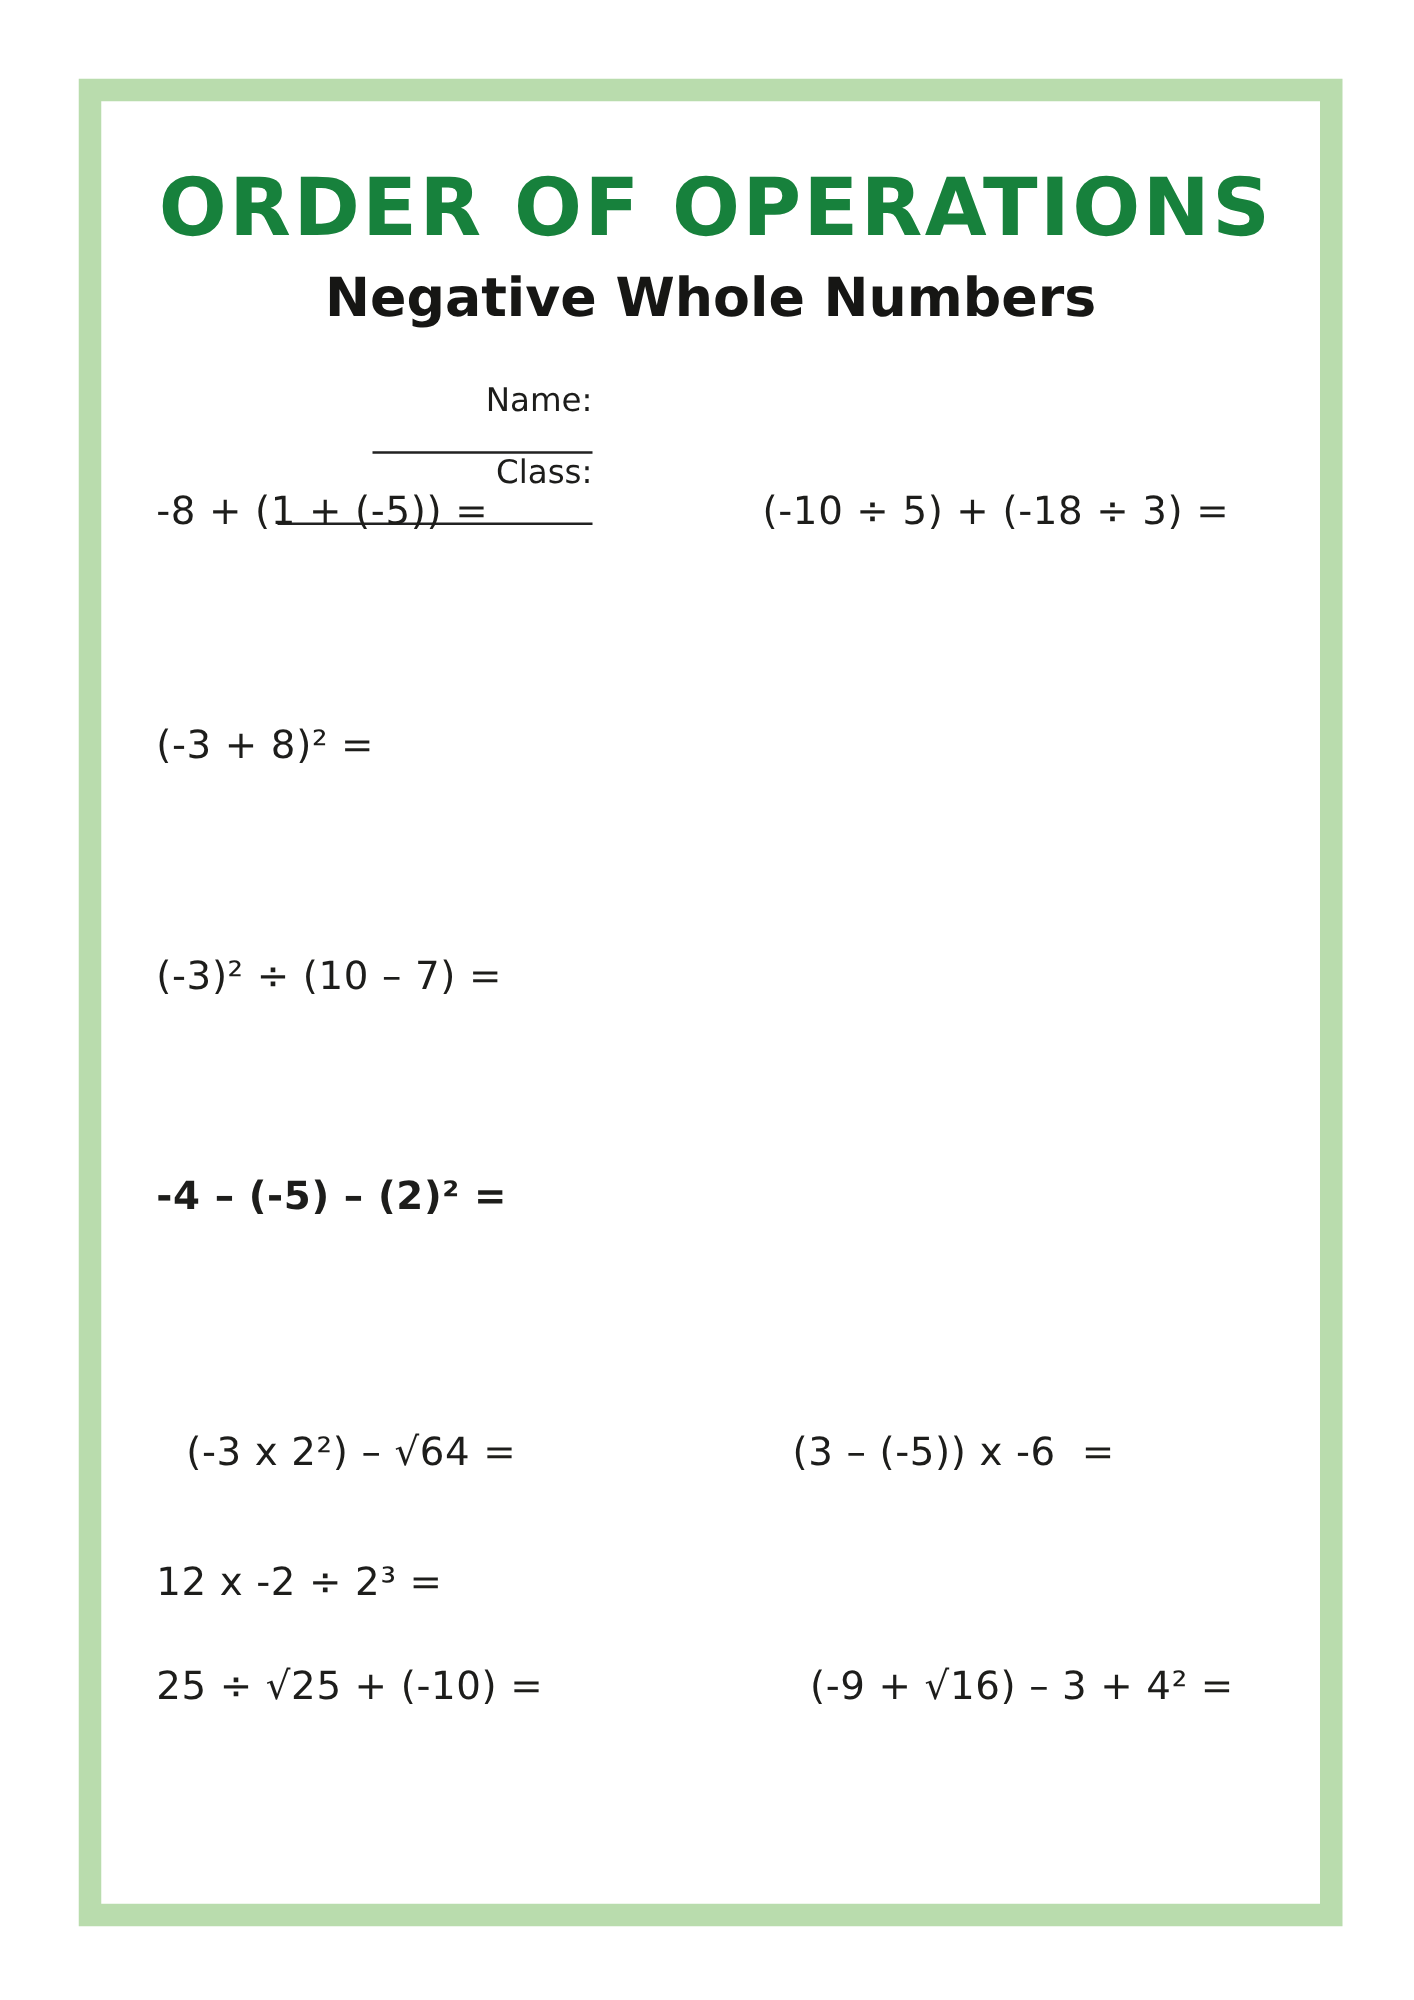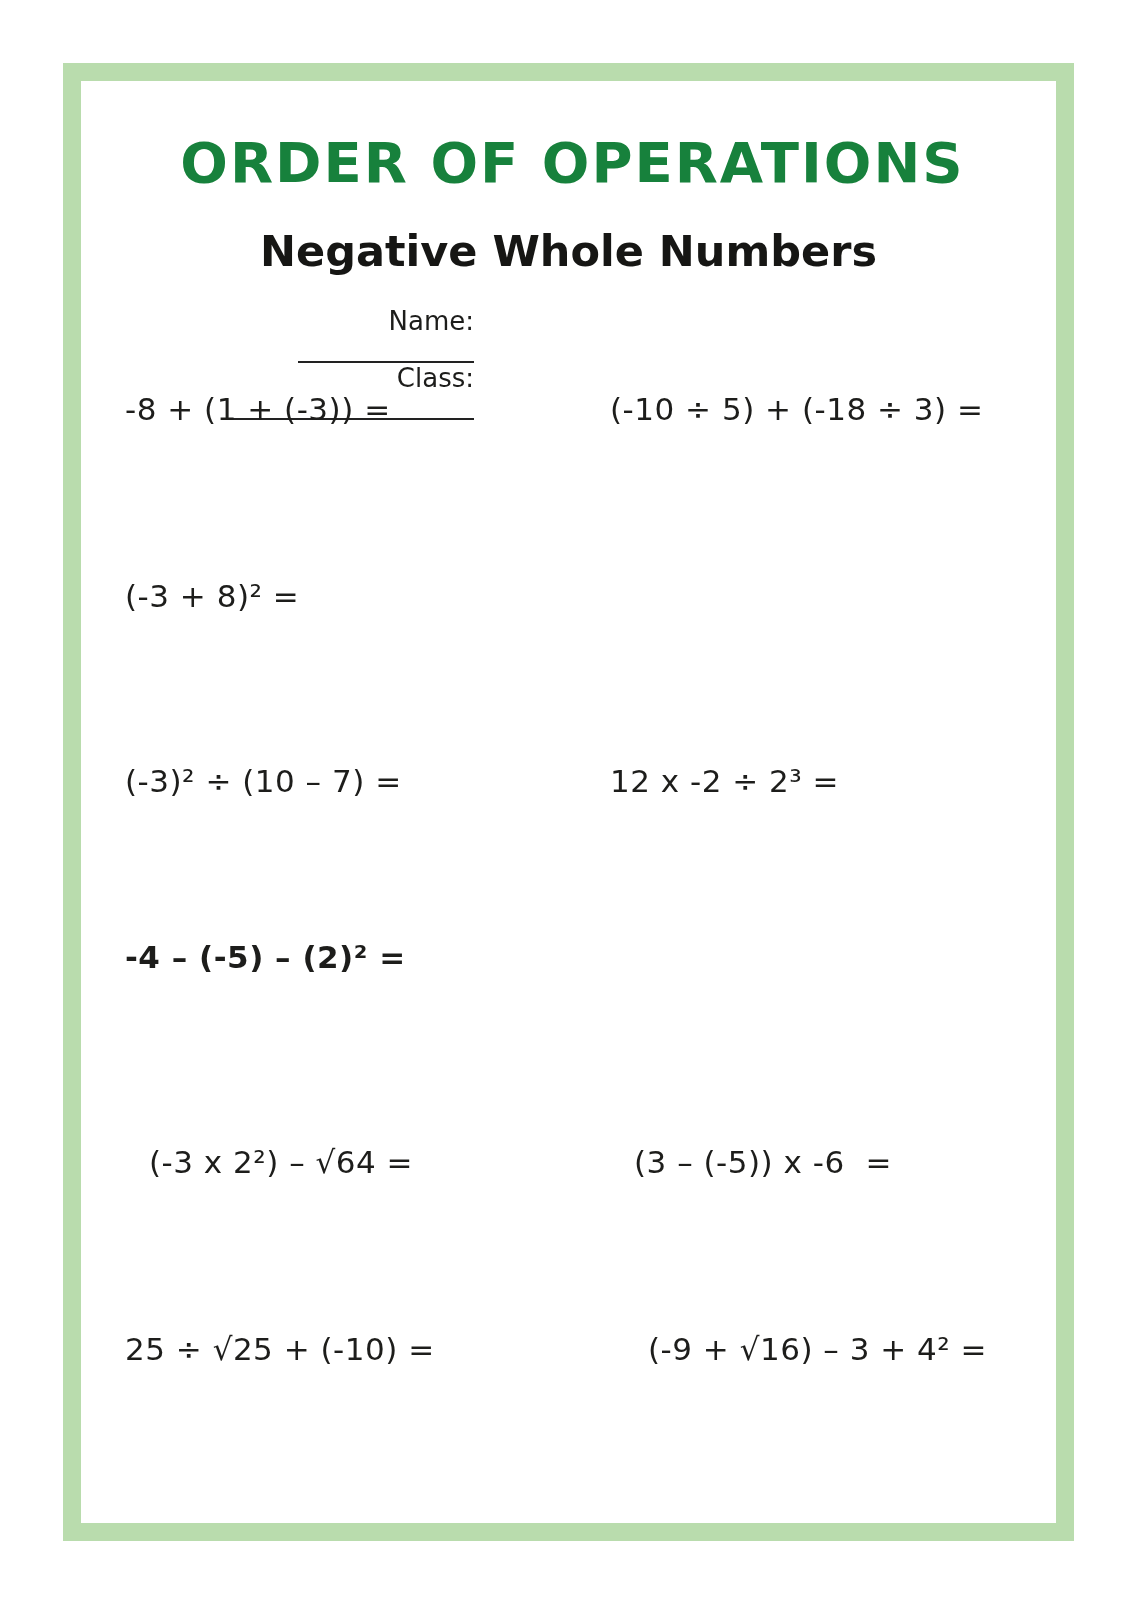--- a/index.html
+++ b/index.html
@@ -25,32 +25,32 @@
     box-sizing: border-box;
     background: #ffffff;
   }
   .title {
     position: absolute;
     left: 90px;
     right: 76px;
     top: 134px;
     margin: 0;
     text-align: center;
-    font-size: 56px;
+    font-size: 64px;
     line-height: 1.05;
     font-weight: bold;
     letter-spacing: 2px;
     color: var(--title-green, #17813c);
   }
   .subtitle {
     position: absolute;
     left: 82px;
     right: 76px;
     top: 216px;
-    margin: 12px;
+    margin: 0;
     text-align: center;
     font-size: 43px;
     line-height: 1.1;
     font-weight: bold;
     color: #161614;
   }
   .id-row {
     position: absolute;
     left: 208px;
     top: 306px;
@@ -83,21 +83,21 @@
     font-size: 31px;
     line-height: 1.15;
     letter-spacing: 0.5px;
     white-space: pre-wrap;
     color: #1d1d1b;
   }
   .cell-left { flex: 0 0 485px; }
   .cell-right { flex: 1 1 auto; }
   .row-1 { top: 392px; }
   .row-2 { top: 579px; }
-  .row-3 { top: 764px; }
+  .row-3 { top: 764px; flex-direction: column; }
   .row-4 { top: 940px; font-weight: bold; }
   .row-5 { top: 1145px; margin-left: 24px; }
   .row-6 { top: 1332px; gap: 38px; }
 </style>
 </head>
 <body>
 
 <div class="frame"></div>
 
 <h1 class="title">ORDER OF OPERATIONS</h1>
@@ -106,21 +106,21 @@
 
 <div class="id-row">
   <span class="label">Name:</span>
   <span class="blank name-blank"></span>
   <span class="class-gap"></span>
   <span class="label">Class:</span>
   <span class="blank class-blank"></span>
 </div>
 
 <div class="problem-row row-1">
-  <div class="problem cell-left">-8 + (1 + (-3)) =</div>
+  <div class="problem cell-left">-8 + (1 + (-5)) =</div>
   <div class="problem cell-right">(-10 ÷ 5) + (-18 ÷ 3) =</div>
 </div>
 
 <div class="problem-row row-2">
   <div class="problem cell-right">(-3 + 8)² =</div>
 </div>
 
 <div class="problem-row row-3">
   <div class="problem cell-left">(-3)² ÷ (10 – 7) =</div>
   <div class="problem cell-right">12 x -2 ÷ 2³ =</div>

